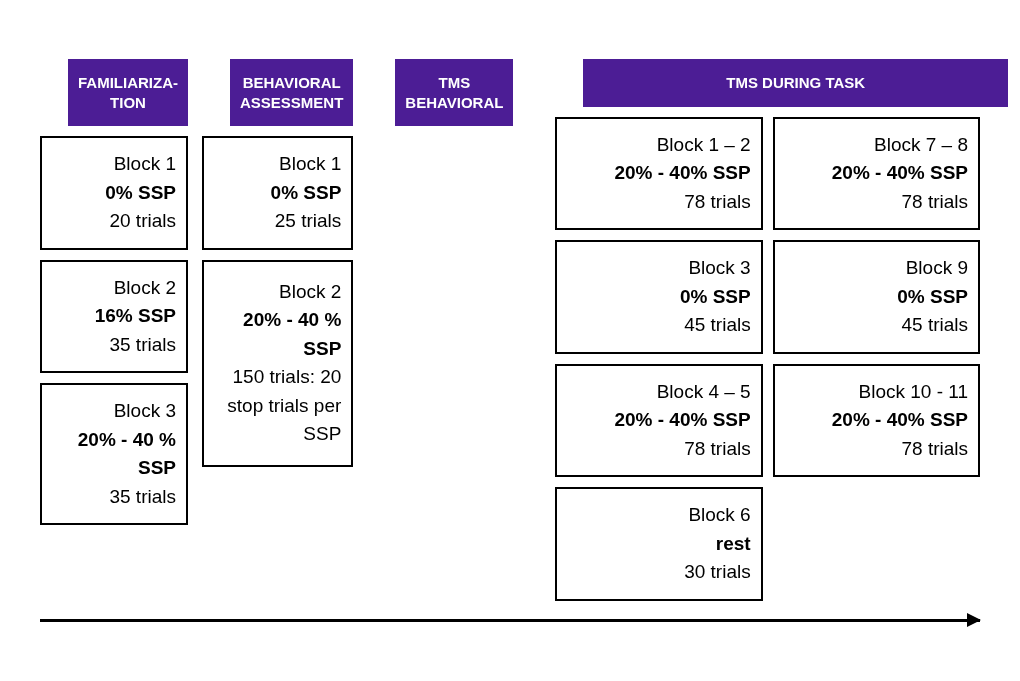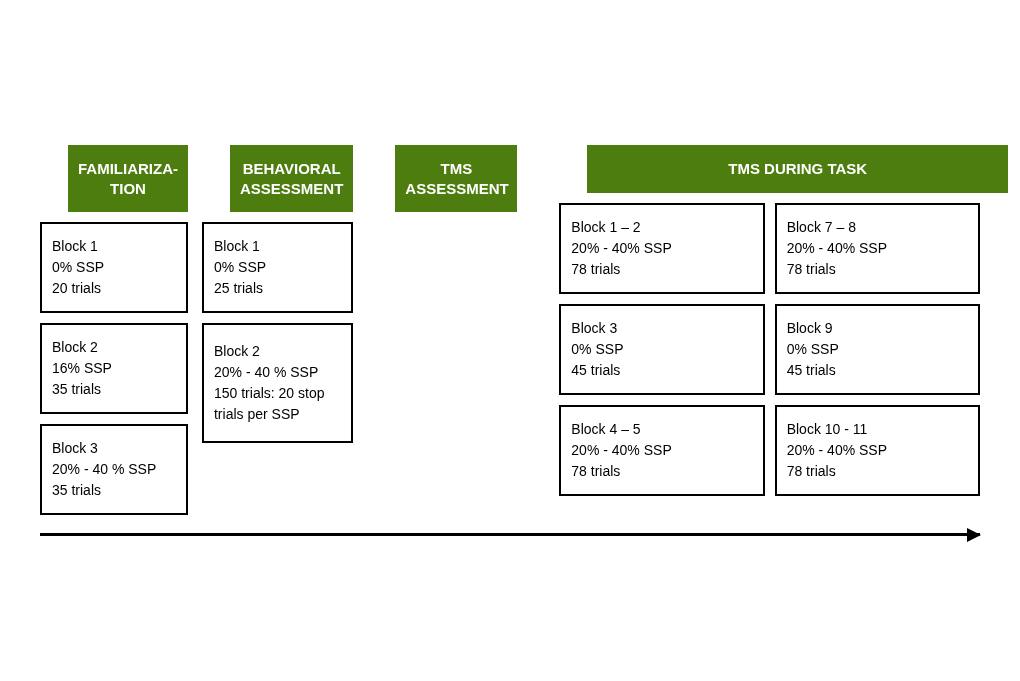--- a/index.html
+++ b/index.html
@@ -26,42 +26,42 @@
       display: flex;
       flex-direction: column;
       gap: 10px;
     }
     .col-fam { width: 150px; }
     .col-beh { width: 165px; border-radius: 30px; }
     .col-tms { width: 150px; }
     .col-task { width: 560px; }
 
     .header-box {
-      background: #4d7c0f;
+      background: #4c1d95;
       color: #fff;
       font-weight: bold;
       font-size: 15px;
       text-align: center;
       padding: 14px 10px;
       line-height: 1.3;
       margin-left: 28px;
     }
     .block-box {
       border: 2px solid #000;
       padding: 12px 10px;
-      text-align: left;
-      font-size: 14px;
+      text-align: right;
+      font-size: 19px;
       line-height: 1.5;
       background: #fff;
     }
     .block-box .block-title {
       font-weight: normal;
     }
     .block-box .block-ssp {
-      font-weight: normal;
+      font-weight: bold;
     }
     .block-box .block-trials {
       font-weight: normal;
     }
 
     
     .task-inner {
       display: flex;
       flex-direction: column;
       gap: 10px;
@@ -137,21 +137,21 @@
         <div class="block-trials">25 trials</div>
       </div>
       <div class="block-box" style="padding: 16px 10px;">
         <div class="block-title">Block 2</div>
         <div class="block-ssp">20% - 40 % SSP</div>
         <div class="block-trials">150 trials: 20 stop trials per SSP</div>
       </div>
     </div>
 
     <div class="column col-tms">
-      <div class="header-box">TMS ASSESSMENT</div>
+      <div class="header-box">TMS BEHAVIORAL</div>
     </div>
 
     <div class="column col-task">
       <div class="task-inner">
         <div class="header-box task-header">TMS DURING TASK</div>
         <div class="task-grid">
 
           <div class="block-box">
             <div class="block-title">Block 1 – 2</div>
             <div class="block-ssp">20% - 40% SSP</div>
@@ -179,20 +179,25 @@
             <div class="block-title">Block 4 – 5</div>
             <div class="block-ssp">20% - 40% SSP</div>
             <div class="block-trials">78 trials</div>
           </div>
           <div class="block-box">
             <div class="block-title">Block 10 - 11</div>
             <div class="block-ssp">20% - 40% SSP</div>
             <div class="block-trials">78 trials</div>
           </div>
 
+          <div class="block-box block6">
+            <div class="block-title">Block 6</div>
+            <div class="block-ssp">rest</div>
+            <div class="block-trials">30 trials</div>
+          </div>
         </div>
       </div>
     </div>
 
   </div>
 
   <div class="arrow-row">
     <div class="arrow-line"></div>
   </div>
 </div>

